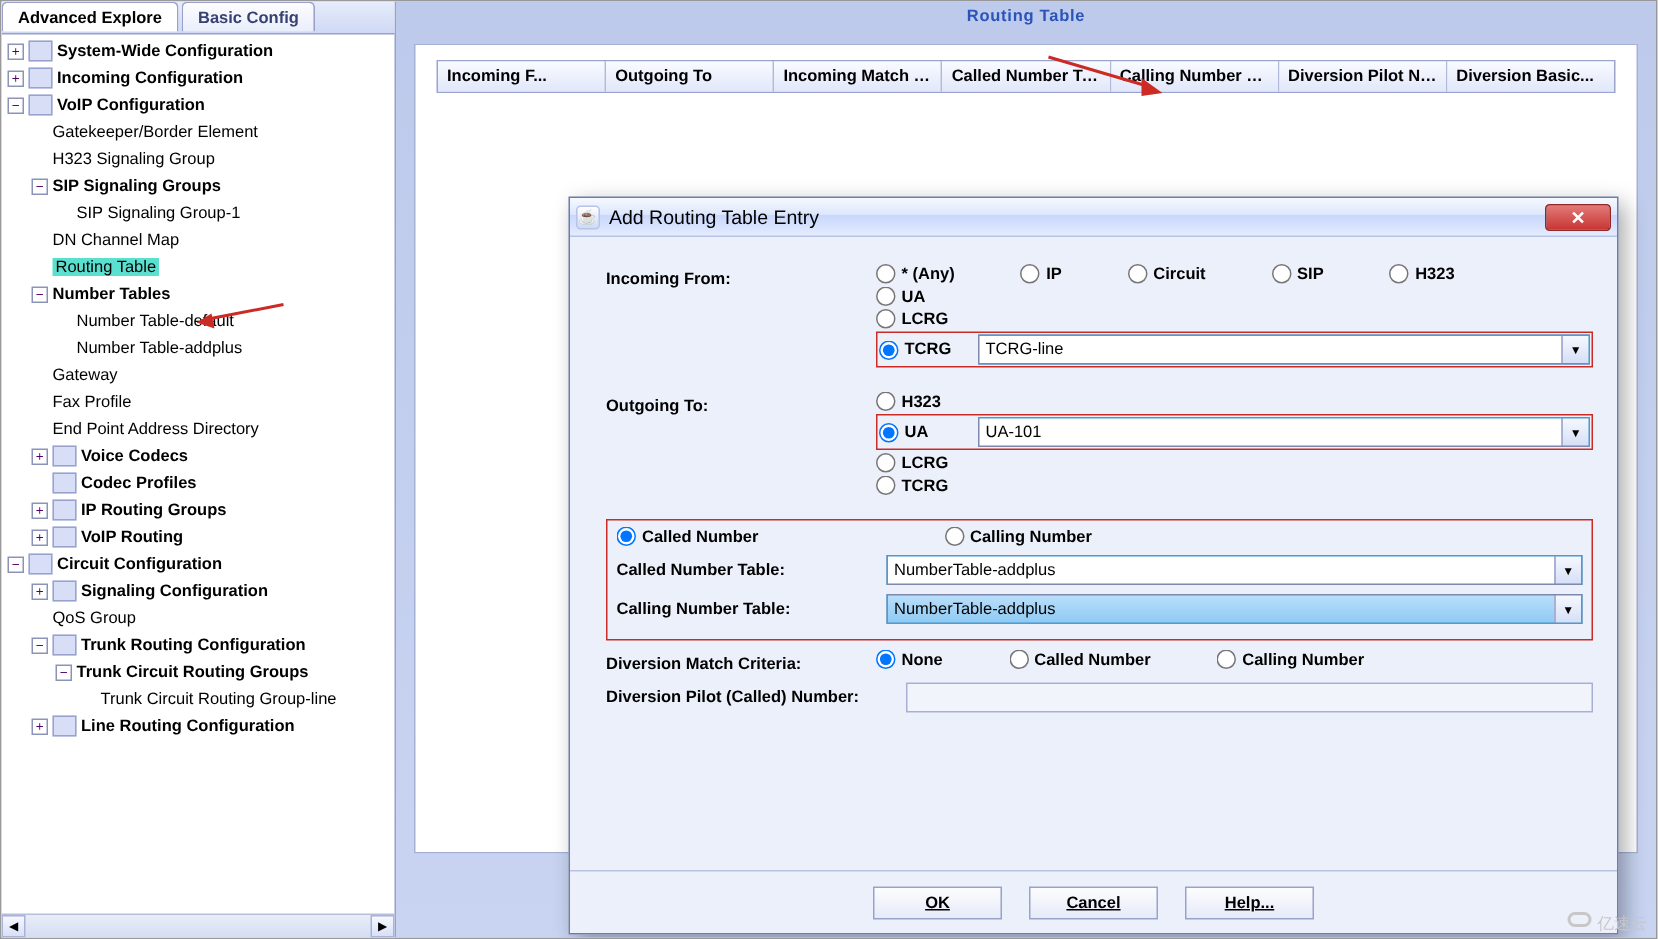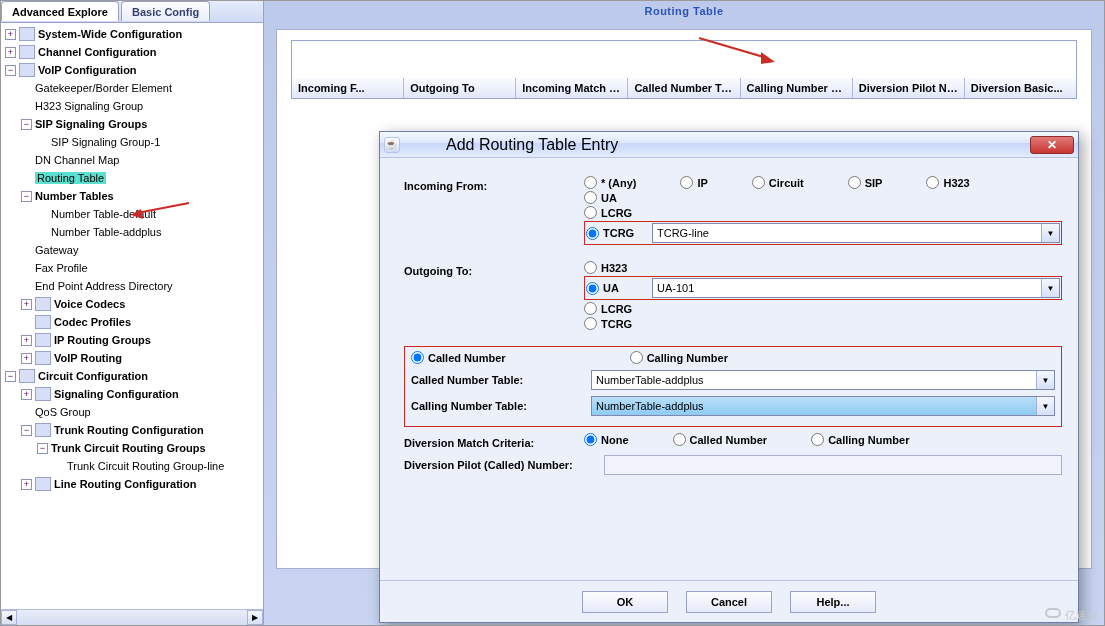--- a/index.html
+++ b/index.html
@@ -24,42 +24,42 @@
   .scroll-h .btn { width:16px; height:100%; background:linear-gradient(#f6f8ff,#d8e0f6); border:1px solid #a9b3d8; display:flex; align-items:center; justify-content:center; font-size:8px;}
   .scroll-h .track { flex:1; }
   .content-header { height:20px; text-align:center; font-weight:bold; color:#2a54b8; letter-spacing:0.5px; }
   .content-card { background:#fff; border:1px solid #a6b0d4; margin:4px 8px; padding:10px 14px 14px 14px; height:540px; position:relative;}
   .btnrow { display:flex; gap:12px; margin:6px 0 12px 30px; align-items:center;}
   .wbtn { width:92px; height:22px; background:linear-gradient(#f8f9fe,#e3e8f8); border:1px solid #9fa8cd; text-align:center; line-height:20px; font-weight:bold; cursor:pointer;}
   .wbtn.active { background:linear-gradient(#fefefe,#e7edff); box-shadow:0 0 0 1px #738ad0 inset;}
   .wbtn.disabled { color:#9a9a9a; }
   .spacer { flex:1; }
   .table-headers { display:flex; border:1px solid #9aa4cc;}
-  .th { flex:1; background:linear-gradient(#f9fbff,#e1e7fa); border-right:1px solid #b1b9db; padding:4px 6px; font-weight:bold; white-space:nowrap; overflow:hidden; text-overflow:ellipsis;margin-top:37px;}
+  .th { flex:1; background:linear-gradient(#f9fbff,#e1e7fa); border-right:1px solid #b1b9db; padding:4px 6px; font-weight:bold; white-space:nowrap; overflow:hidden; text-overflow:ellipsis;}
   .th:last-child{border-right:none;}
   .arrow-red { position:absolute; pointer-events:none; }
   .dialog { position:absolute; left:378px; top:130px; width:700px; height:492px; border:1px solid #6f7da6; box-shadow:4px 4px 14px rgba(0,0,0,0.35); background:#ecf0fb; z-index:50;}
   .dlg-title { height:26px; background:linear-gradient(#f6f9ff 0%,#dce6fc 45%,#c8d7fb 46%,#e4ecfe 100%); display:flex; align-items:center; padding:0 4px; border-bottom:1px solid #b6c1e5;}
   .java-ico { width:16px; height:16px; border-radius:3px; background:linear-gradient(#fff,#cfd9f4); display:flex; align-items:center; justify-content:center; font-size:10px; color:#b64; margin-right:6px; border:1px solid #b7c4e6;}
-  .dlg-title-text { font-size:16px;margin-left:40px; }
+  .dlg-title-text { font-size:13px; }
   .dlg-close { margin-left:auto; width:44px; height:18px; background:linear-gradient(#e27a78,#c73633); border:1px solid #8f2a28; border-radius:3px; color:#fff; display:flex; align-items:center; justify-content:center; font-weight:bold; font-size:12px; cursor:pointer;}
   .dlg-body { padding:18px 16px 8px 24px; height:calc(100% - 26px - 42px); overflow:auto;}
   .dlg-row { display:flex; align-items:flex-start; margin-bottom:6px;}
   .dlg-lab { width:180px; font-weight:bold; padding-top:4px;}
   .dlg-ctrl { flex:1; }
   .radio-set { display:flex; flex-wrap:wrap; gap:18px 44px; }
   .rad { display:flex; align-items:center; gap:4px; font-weight:bold;}
   input[type=radio]{ margin:0; }
   .combo { display:flex; height:20px; border:1px solid #7f88ad; background:#0ea5e9;}
   .combo input { flex:1; border:none; outline:none; padding:0 4px; font-size:11px;}
   .combo .drop { width:18px; background:linear-gradient(#f5f8ff,#d6dff6); border-left:1px solid #a7b0d3; display:flex; align-items:center; justify-content:center; font-size:8px; cursor:pointer;}
   .combo.hl input { background:linear-gradient(#b9dffb,#8fcaf3);}
   .red-box { border:1px solid #cc2a24; padding:1px;}
   .dlg-footer { height:42px; border-top:1px solid #bac3e3; display:flex; align-items:center; justify-content:center; gap:18px;}
-  .fbtn { width:86px; height:22px; background:linear-gradient(#fdfdfe,#e5eaf9); border:1px solid #99a3c9; font-weight:bold; text-align:center; line-height:20px; cursor:pointer;}
+  .fbtn { width:86px; height:22px; background:linear-gradient(#fdfdfe,#e5eaf9); border:1px solid #99a3c9; font-weight:bold; text-align:center; line-height:20px; cursor:pointer;text-decoration:underline;}
   .watermark { position:absolute; right:6px; bottom:2px; font-size:14px; color:#c7c7c7; font-family:Arial; display:flex; align-items:flex-start; gap:4px; z-index:100;}
   .watermark .ring{width:16px;height:10px;border:2px solid #c7c7c7;border-radius:8px;display:inline-block;}
   .section-gap{height:10px;}
   .inline-combo-row{display:flex;align-items:center;gap:10px;}
   .grouped{display:flex;flex-direction:column;gap:2px;}
 </style>
 </head>
 <body>
 
 <div class="layout">
@@ -75,21 +75,21 @@
             <div class="node">
               <span class="exp">+</span>
               <span class="ico"></span>
               <span class="lbl bold">System-Wide Configuration</span>
             </div>
           </li>
         <li>
             <div class="node">
               <span class="exp">+</span>
               <span class="ico"></span>
-              <span class="lbl bold">Channel Configuration</span>
+              <span class="lbl bold">Incoming Configuration</span>
             </div>
           </li>
         <li>
             <div class="node">
               <span class="exp">−</span>
               <span class="ico"></span>
               <span class="lbl bold">VoIP Configuration</span>
             </div>
           <ul>
             <li>

